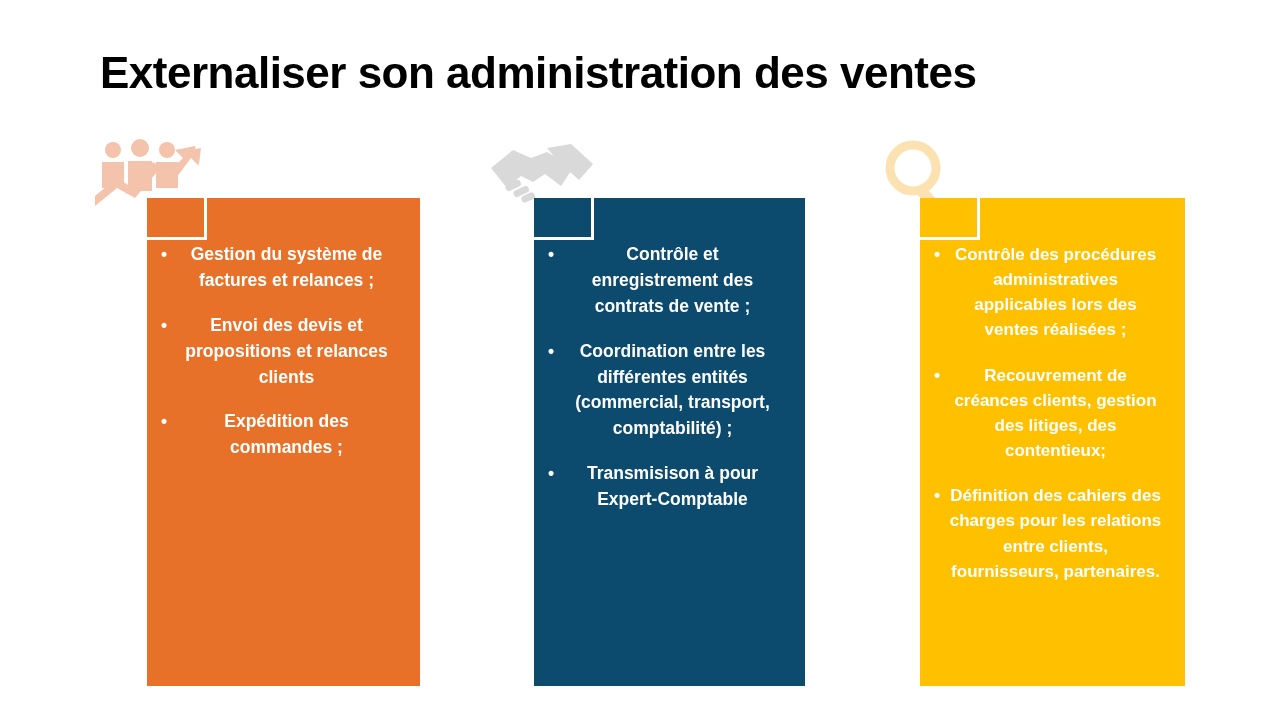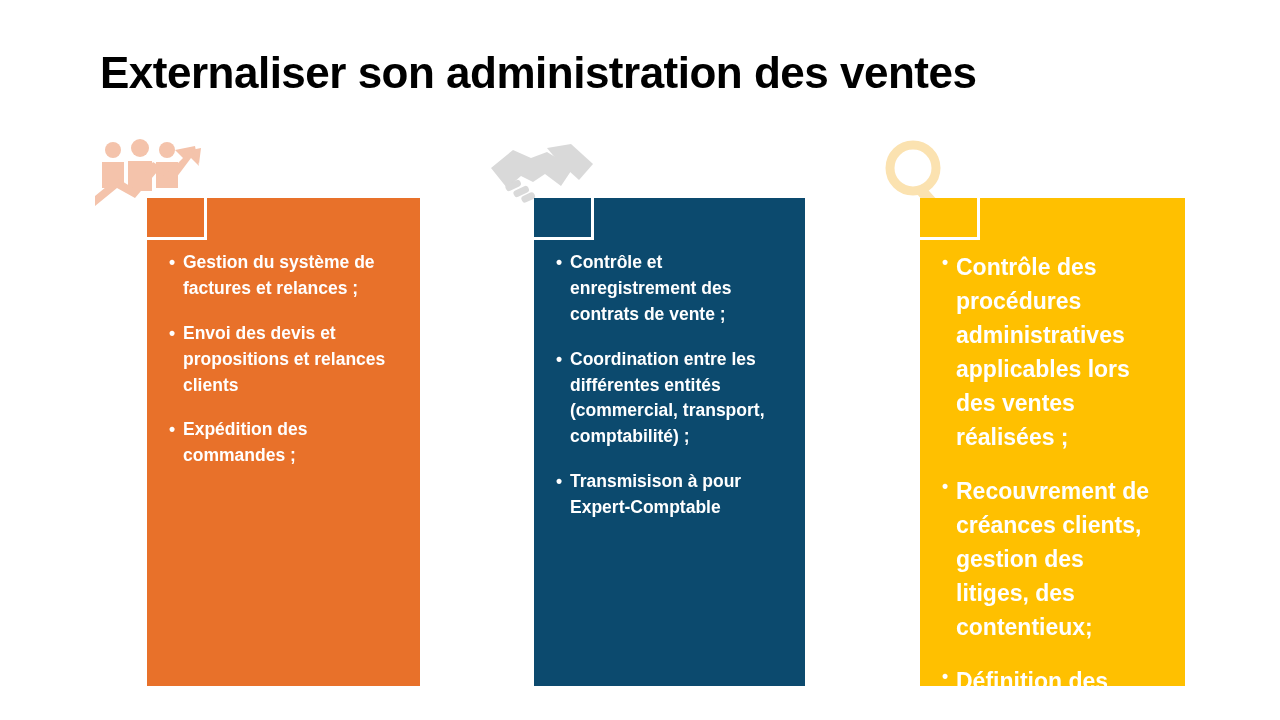--- a/index.html
+++ b/index.html
@@ -77,40 +77,41 @@
     top: 0;
     width: 60px;
     height: 42px;
     border-right: 3px solid #ffffff;
     border-bottom: 3px solid #ffffff;
     box-sizing: border-box;
   }
 
   ul.bullets {
     list-style: none;
-    margin: 8px;
+    margin: 0;
     padding: 0;
+    text-align: center;
   }
   ul.bullets li {
     position: relative;
     color: #ffffff;
     font-weight: bold;
     font-size: 17.5px;
     line-height: 1.48;
     padding-left: 14px;
     margin-bottom: 19px;
   }
   ul.bullets li:before {
     content: "\2022";
     position: absolute;
     left: 0;
     top: 0;
     font-size: 17.5px;
   }
-  .col-3 ul.bullets li { font-size: 23px; margin-bottom: 20px; }
+  .col-3 ul.bullets li { font-size: 17px; margin-bottom: 20px; }
 
   
   .icon-wrap {
     position: absolute;
     top: 0;
     pointer-events: none;
   }
   .icon-1 { left: 95px; top: 138px; }
   .icon-2 { left: 487px; top: 142px; }
   .icon-3 { left: 873px; top: 138px; }

